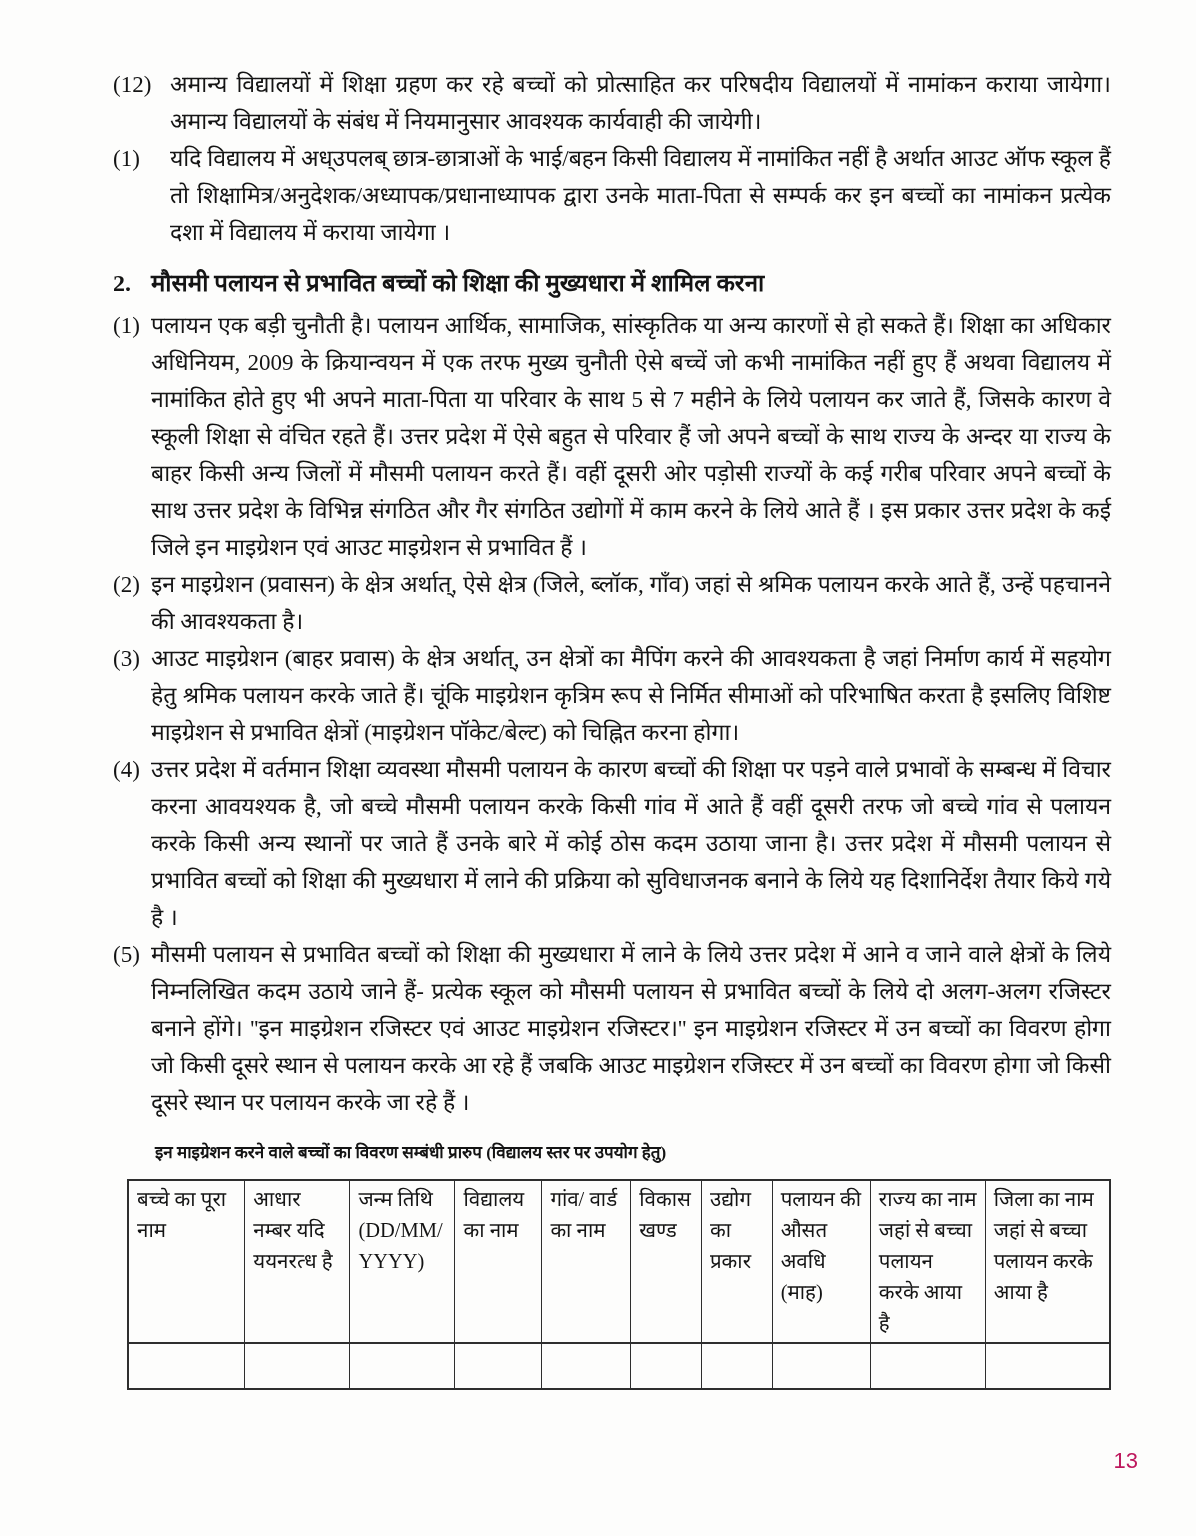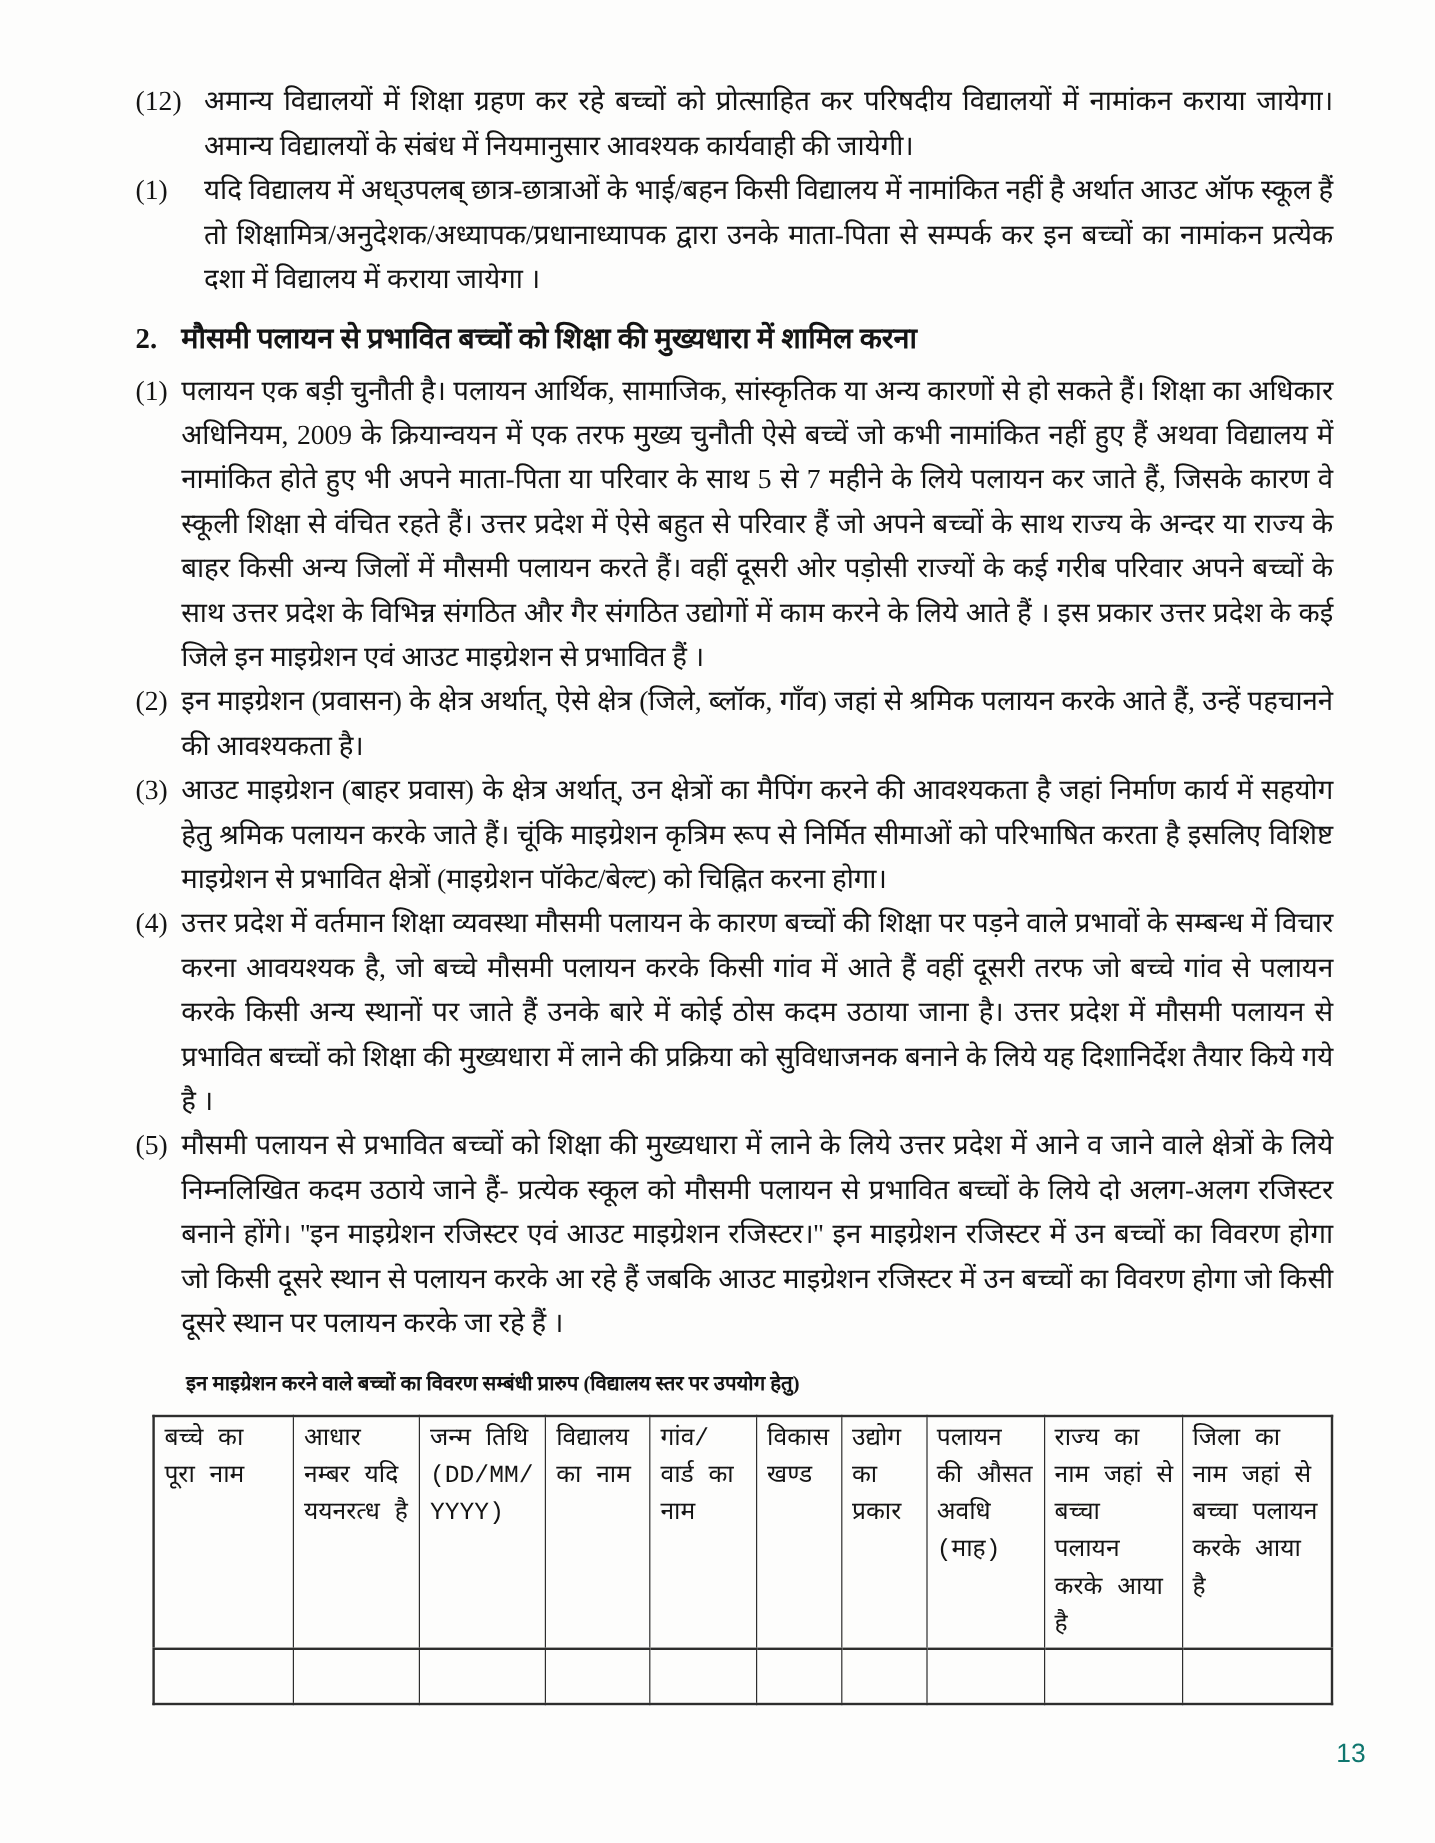--- a/index.html
+++ b/index.html
@@ -50,42 +50,41 @@
     border-collapse: collapse;
     margin-top: 8px;
     margin-left: 14px;
     width: 984px;
     table-layout: fixed;
     font-size: 20.5px;
     line-height: 31px;
   }
   table.mig-table, table.mig-table th, table.mig-table td {
     border: 1.6px solid #2e2e2e;
-    font-family: Liberation Mono, monospace;
   }
   table.mig-table { border-width: 2.2px; }
   table.mig-table th {
     font-weight: normal;
     text-align: left;
     vertical-align: top;
     padding: 3px 7px 3px 8px;
     height: 133px;
     border-bottom-width: 2.2px;
   }
   table.mig-table td {
     height: 44px;
     padding: 0;
   }
   .page-number {
     position: absolute;
     right: 58px;
     top: 1448px;
     font-size: 22px;
     font-family: "Liberation Sans", "DejaVu Sans", sans-serif;
-    color: #0f766e;
+    color: #be185d;
   }
 </style>
 </head>
 <body>
 
 <div class="page">
   <div class="content">
 
     <div class="li">
       <span class="num">(12)</span>

